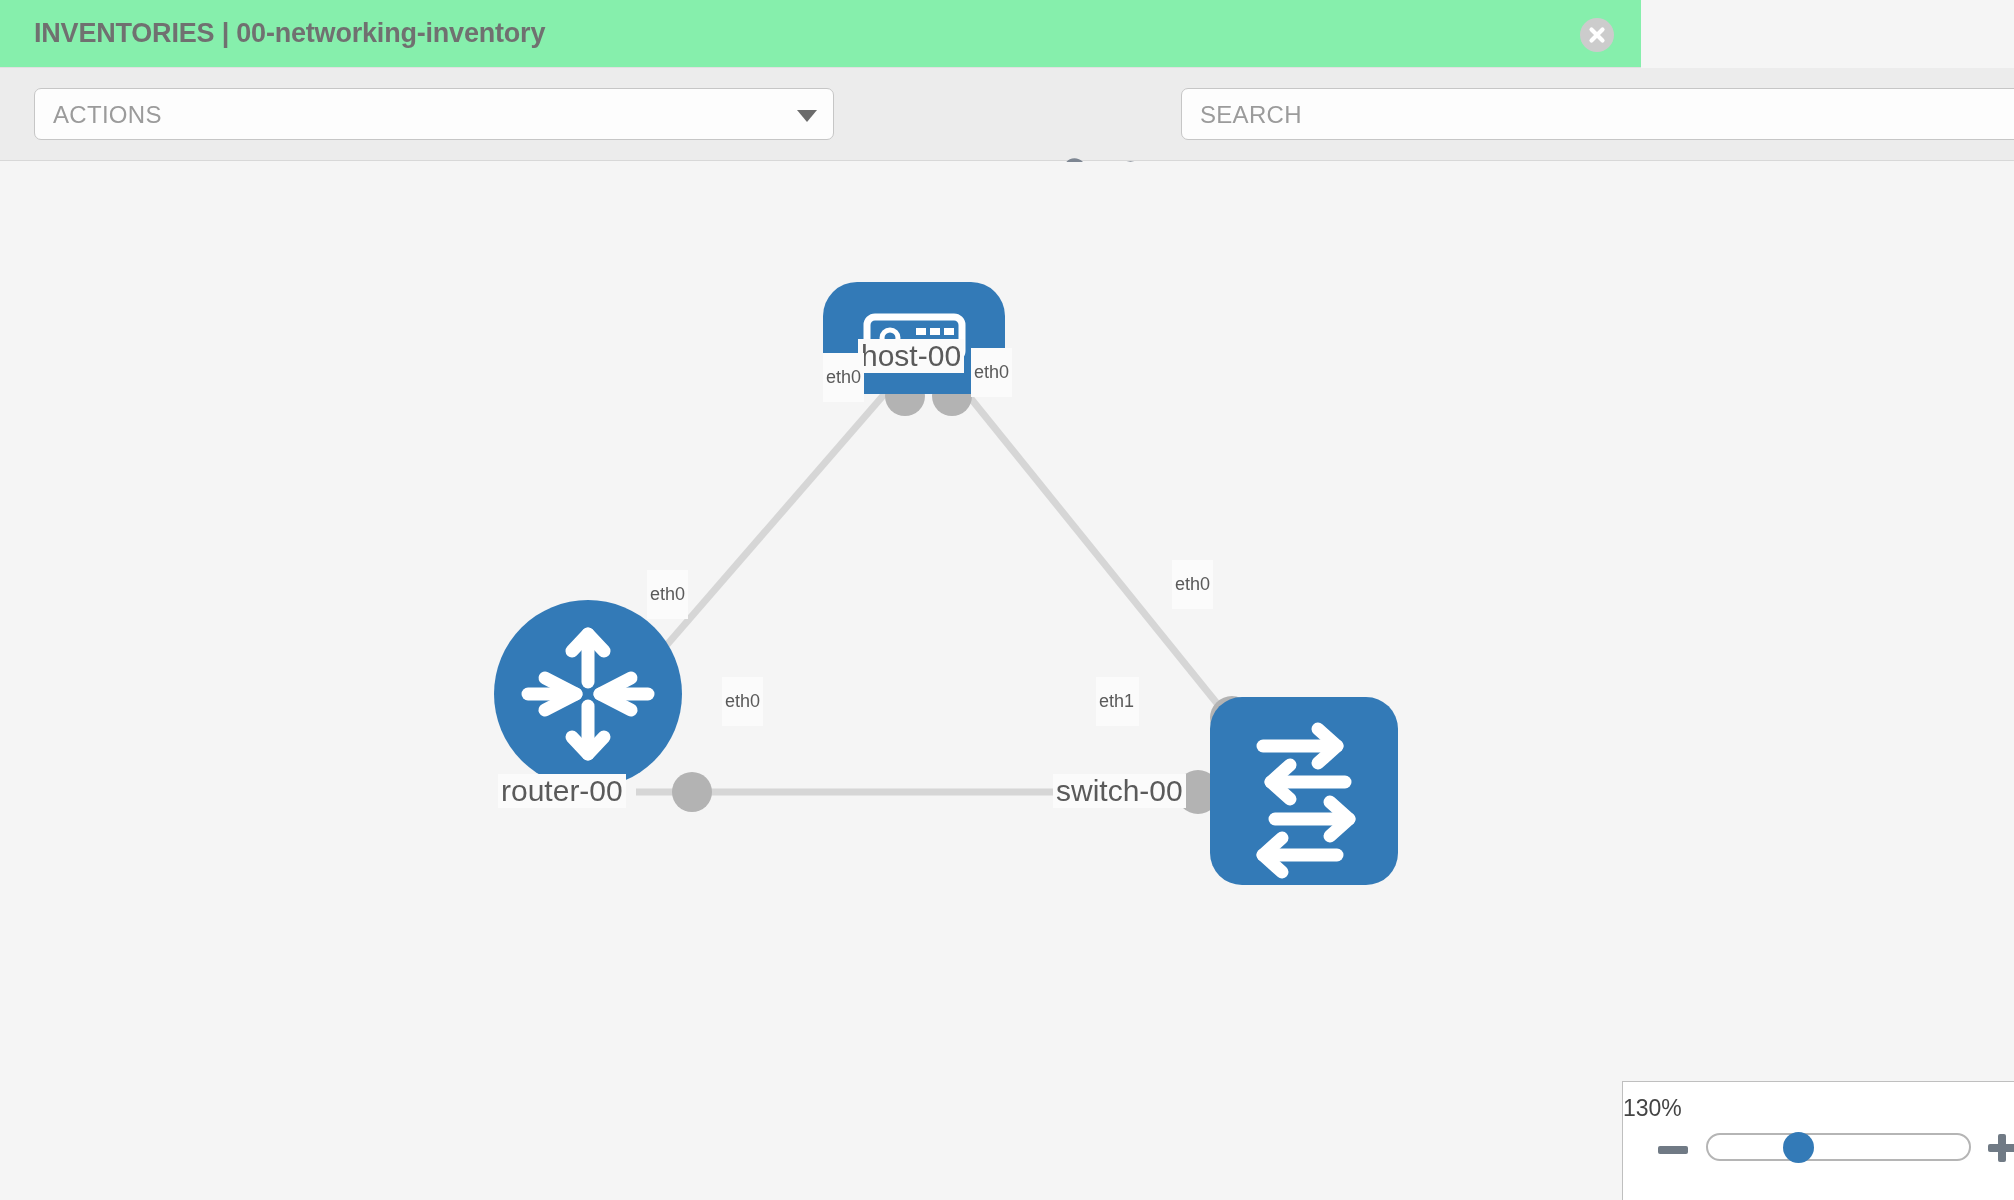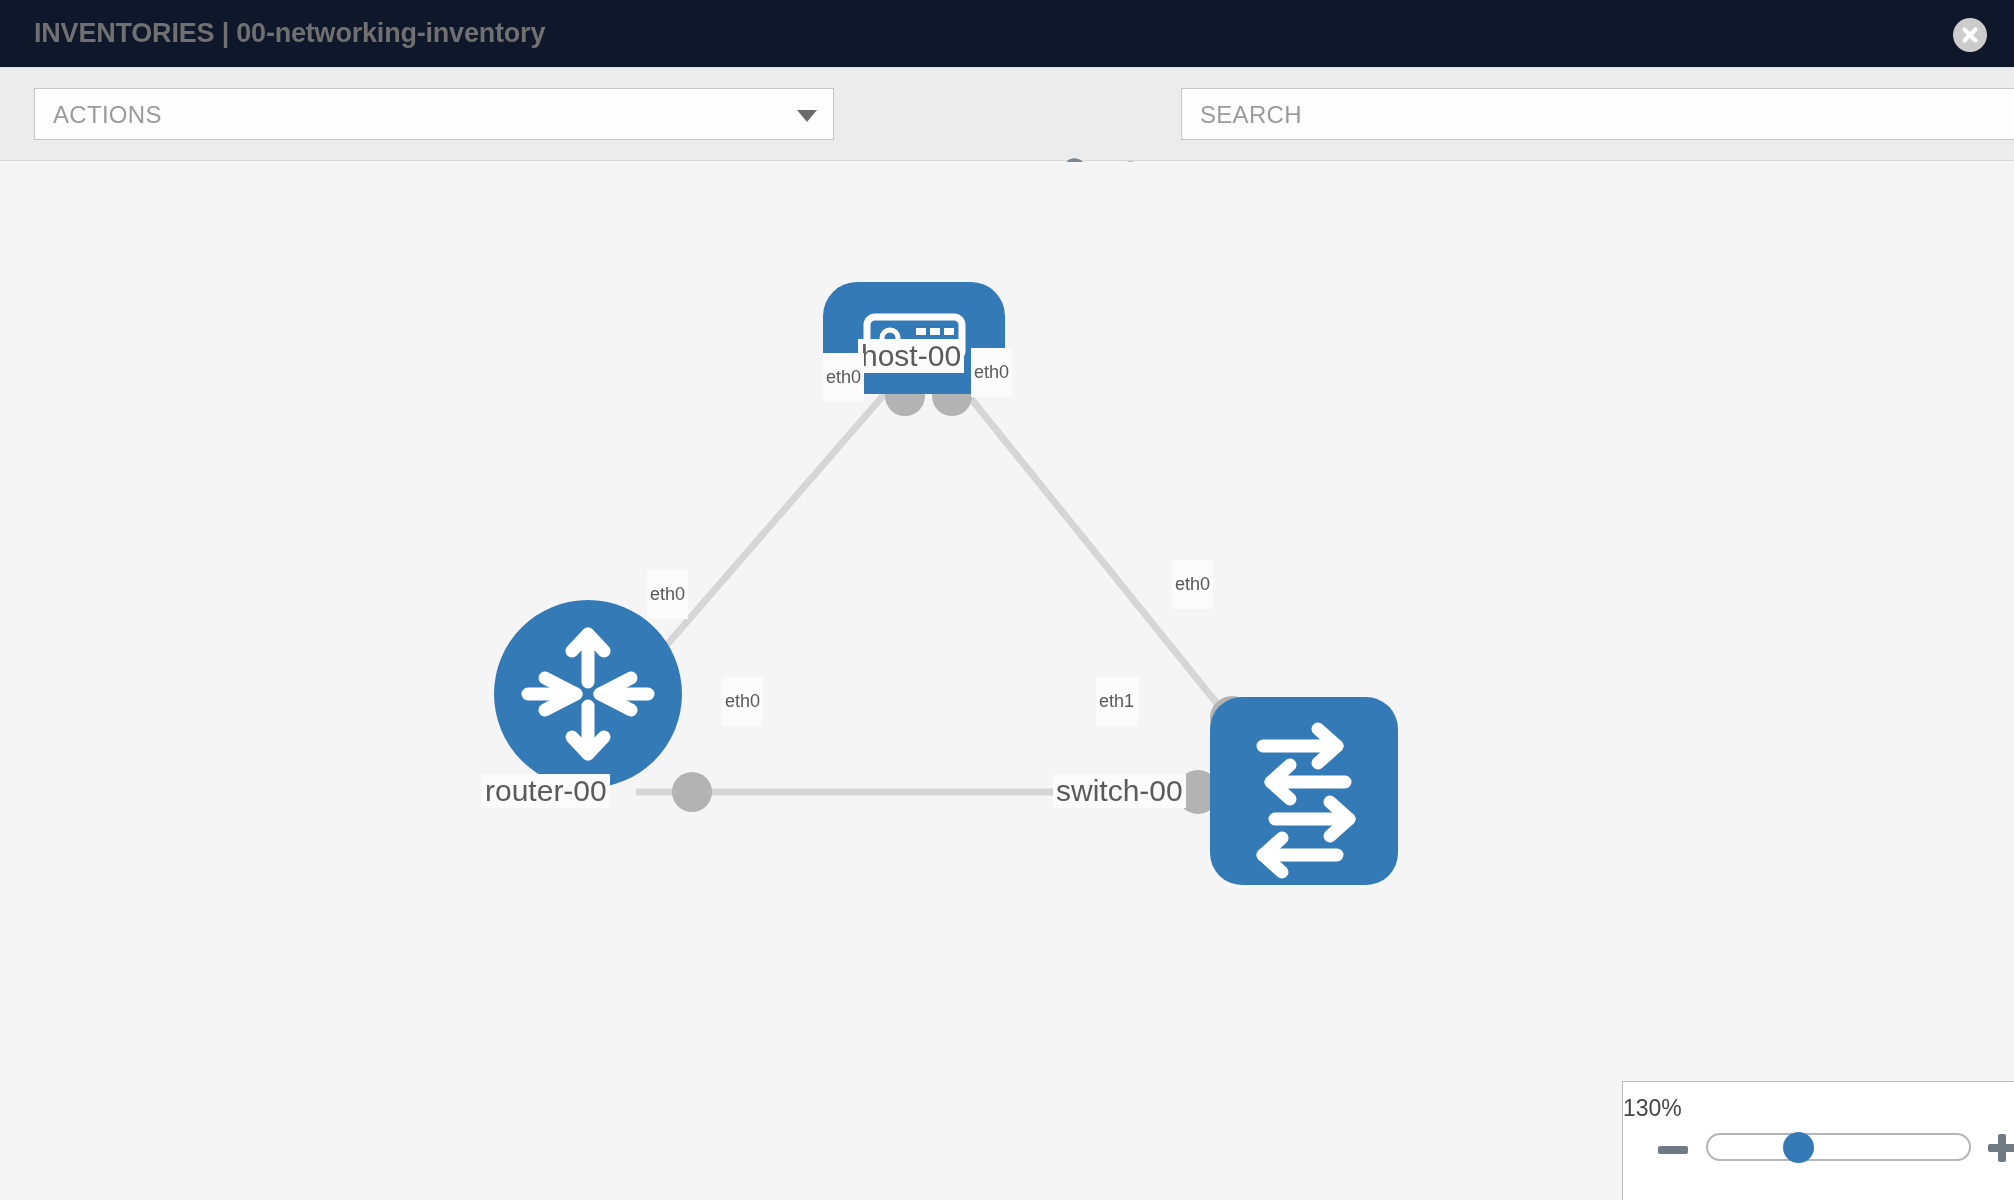--- a/index.html
+++ b/index.html
@@ -6,22 +6,22 @@
   html, body {
     width: 2014px; height: 1200px;
     background: #f5f5f5;
     font-family: "Liberation Sans", sans-serif;
     overflow: hidden;
   }
   #app { position: relative; width: 2014px; height: 1200px; }
 
   
   .header {
-    position: absolute; left: 0; top: 0; width: 2014px; height: 68px;
-    background: #0f172a;
+    position: absolute; left: 0; top: 0; width: 1641px; height: 68px;
+    background: #86efac;
     border-bottom: 1px solid #e0e0e0;
     text-align: center;
   }
   .header-title {
     position: absolute; left: 34px; top: 18px;
     font-size: 27px; font-weight: bold; color: #707070;
     letter-spacing: -0.2px; white-space: nowrap;
   }
   .close-icon {
     position: absolute; right: 27px; top: 18px;
@@ -31,21 +31,21 @@
   
   .toolbar {
     position: absolute; left: 0; top: 68px; width: 2014px; height: 93px;
     background: #ececec;
     border-bottom: 1px solid #d8d8d8;
   }
   .field {
     position: absolute; top: 20px; height: 52px;
     background: #fdfdfd;
     border: 1px solid #c6c6c6;
-    border-radius: 0;
+    border-radius: 7px;
   }
   .field-label {
     position: absolute; left: 18px; top: 12px;
     font-size: 24px; color: #9b9b9b; letter-spacing: 0.3px;
   }
   .caret {
     position: absolute; right: 16px; top: 21px;
     width: 0; height: 0;
     border-left: 10px solid transparent;
     border-right: 10px solid transparent;
@@ -221,21 +221,21 @@
             <path d="M1290 603 L1271 620 L1290 637"></path>
           <path d="M1275 657 L1349 657"></path>
             <path d="M1330 640 L1349 657 L1330 674"></path>
           <path d="M1337 693 L1263 693"></path>
             <path d="M1282 676 L1263 693 L1282 710"></path>
         </g>
       </g>
     </svg>
 
     <div class="node-label name-label" style="left:858px; top:177px;">host-00</div>
-    <div class="node-label name-label" style="left:482px; top:612px;">router-00</div>
+    <div class="node-label name-label" style="left:498px; top:612px;">router-00</div>
     <div class="node-label name-label" style="left:1053px; top:612px;text-align:center;">switch-00</div>
 
     <div class="node-label if-label" style="left:823px; top:191px;">eth0</div>
     <div class="node-label if-label" style="left:971px; top:186px;">eth0</div>
     <div class="node-label if-label" style="left:647px; top:408px;">eth0</div>
     <div class="node-label if-label" style="left:1172px; top:398px;">eth0</div>
     <div class="node-label if-label" style="left:722px; top:515px;">eth0</div>
     <div class="node-label if-label" style="left:1098px; top:515px;">eth0</div>
     <div class="node-label if-label" style="left:1096px; top:515px;">eth1</div>
   </div>

